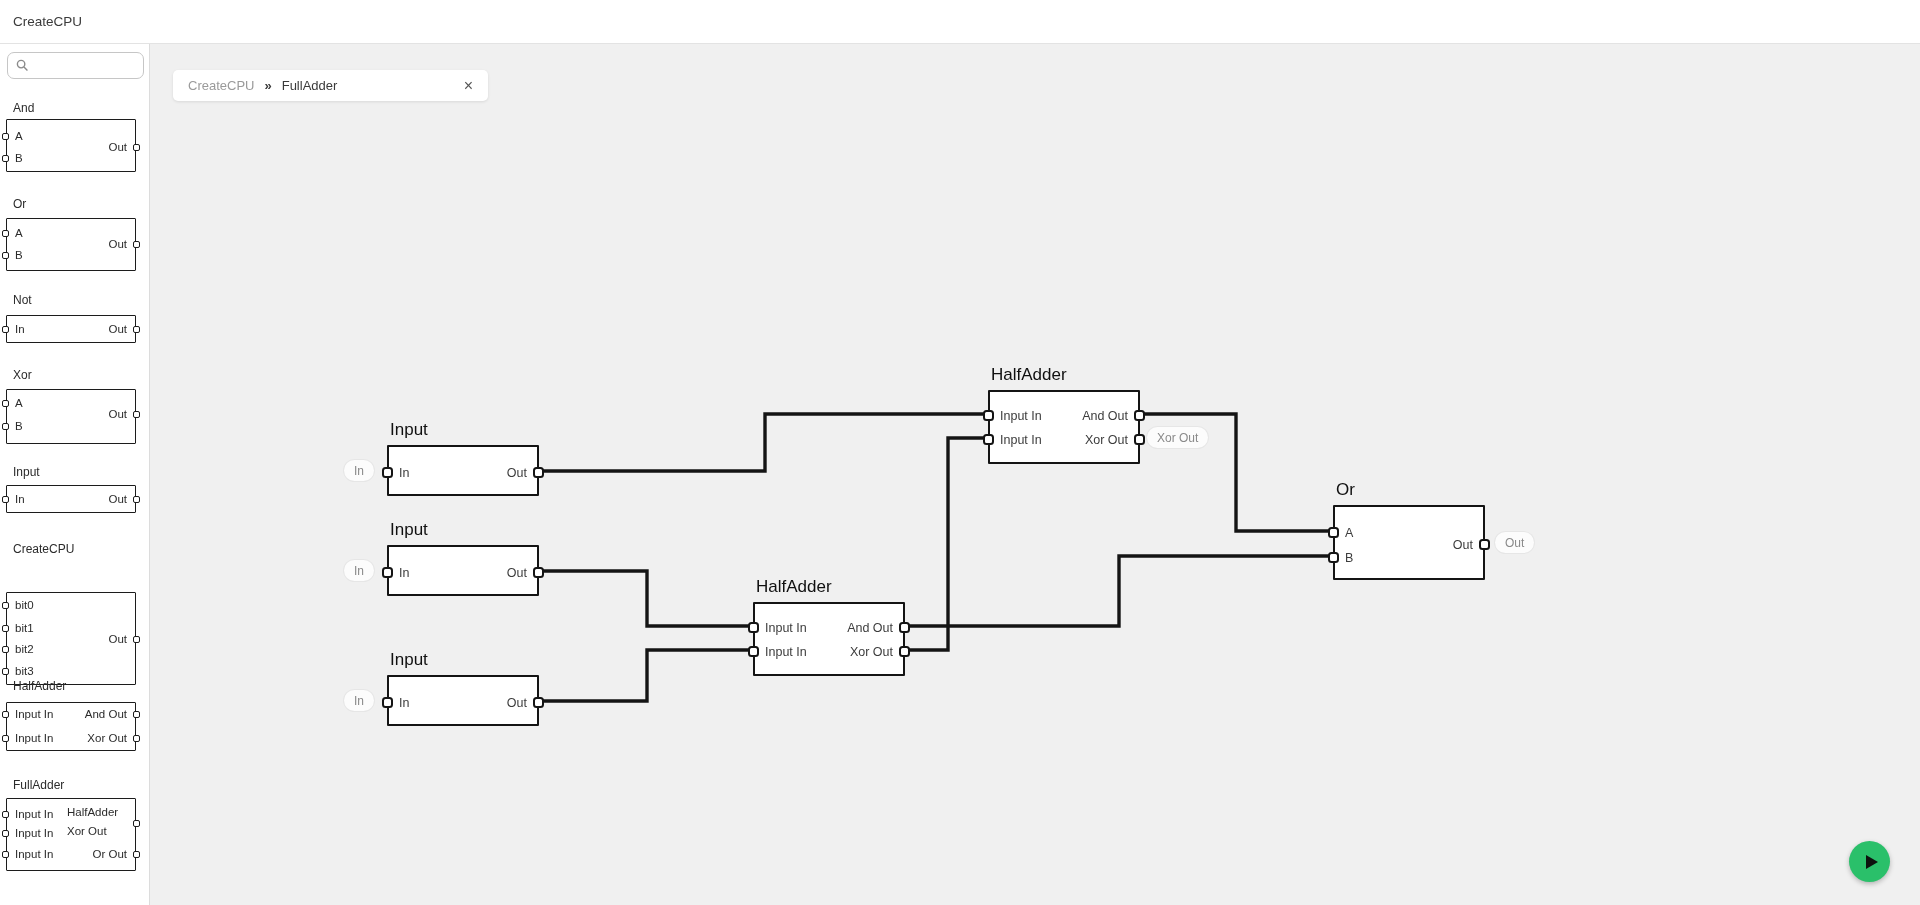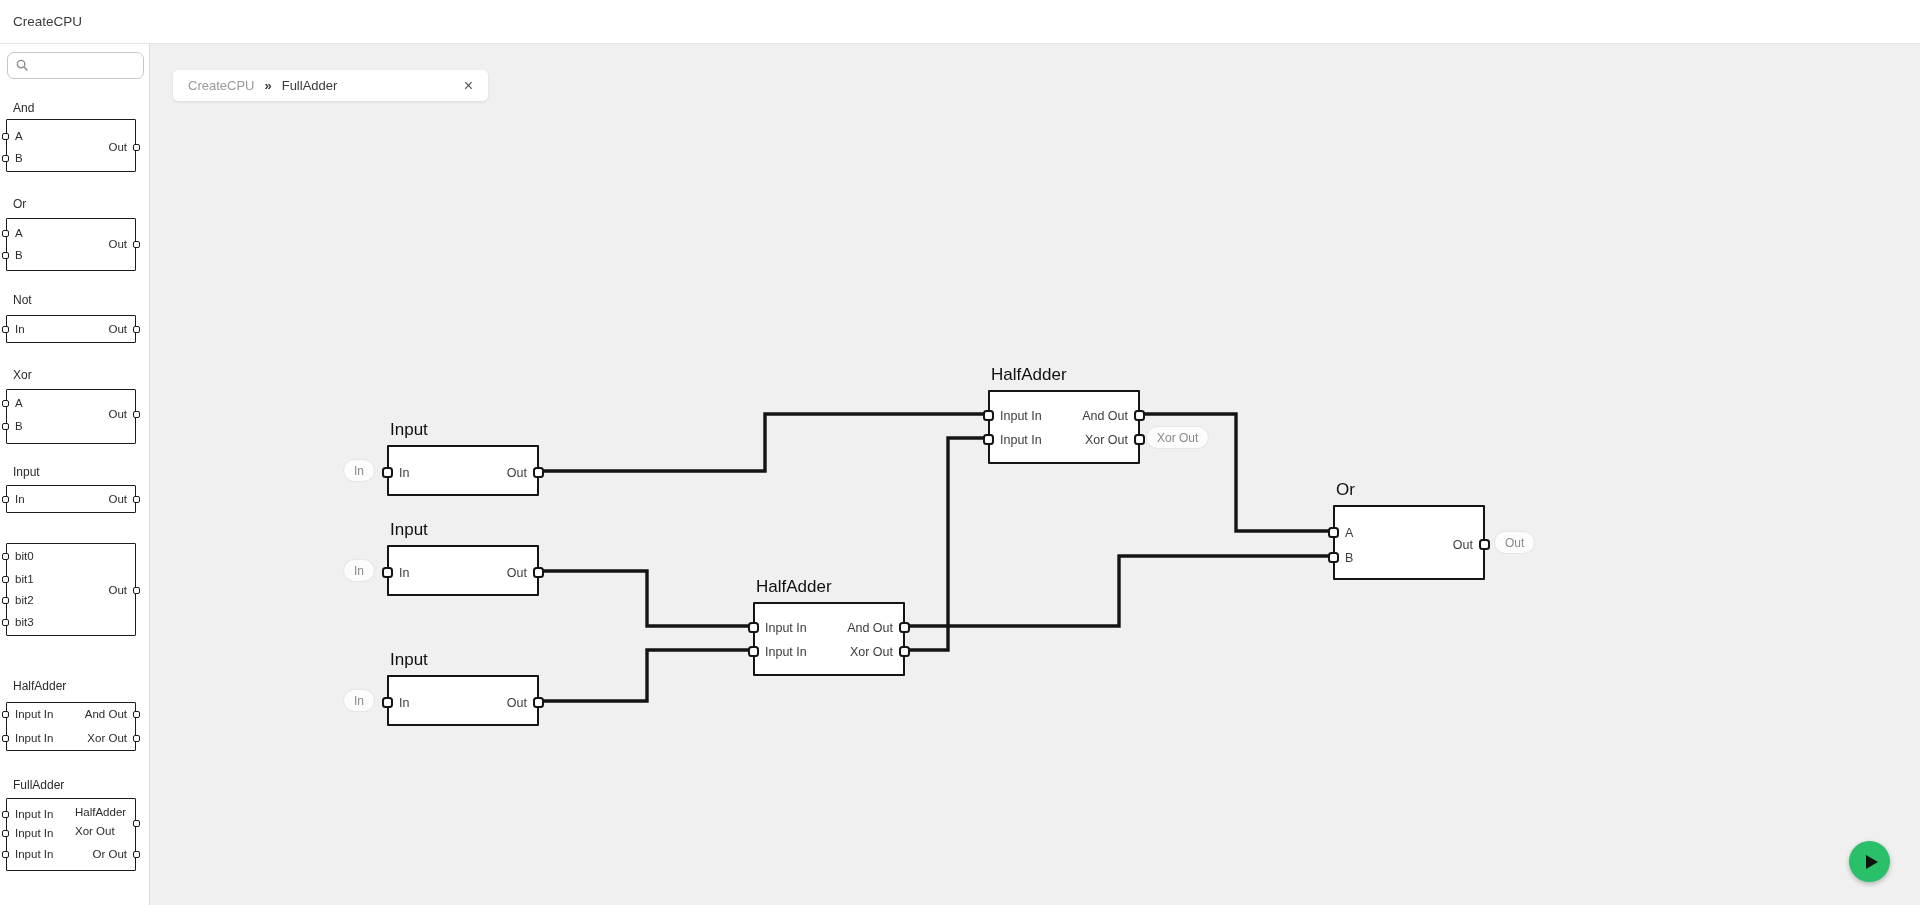--- a/index.html
+++ b/index.html
@@ -205,21 +205,21 @@
 
     <div class="s-label" style="top:465px">Input</div>
     <div class="s-box" style="top:485px; height:26px;">
       <span class="s-port l" style="top:10px"></span>
       <span class="s-port r" style="top:10px"></span>
       <span class="s-pin l" style="top:7px">In</span>
       <span class="s-pin r" style="top:7px">Out</span>
     </div>
 
     <div class="s-label" style="top:542px">CreateCPU</div>
-    <div class="s-box" style="top:543px; height:91px;">
+    <div class="s-box" style="top:592px; height:91px;">
       <span class="s-port l" style="top:9px"></span>
       <span class="s-port l" style="top:32px"></span>
       <span class="s-port l" style="top:53px"></span>
       <span class="s-port l" style="top:75px"></span>
       <span class="s-port r" style="top:43px"></span>
       <span class="s-pin l" style="top:6px">bit0</span>
       <span class="s-pin l" style="top:29px">bit1</span>
       <span class="s-pin l" style="top:50px">bit2</span>
       <span class="s-pin l" style="top:72px">bit3</span>
       <span class="s-pin r" style="top:40px">Out</span>
@@ -240,21 +240,21 @@
     <div class="s-label" style="top:778px">FullAdder</div>
     <div class="s-box" style="top:798px; height:71px;">
       <span class="s-port l" style="top:12px"></span>
       <span class="s-port l" style="top:31px"></span>
       <span class="s-port l" style="top:52px"></span>
       <span class="s-port r" style="top:21px"></span>
       <span class="s-port r" style="top:52px"></span>
       <span class="s-pin l" style="top:9px">Input In</span>
       <span class="s-pin l" style="top:28px">Input In</span>
       <span class="s-pin l" style="top:49px">Input In</span>
-      <span class="s-pin wrap" style="left:68px; top:4px; width:62px">HalfAdder Xor Out</span>
+      <span class="s-pin wrap" style="left:60px; top:4px; width:62px">HalfAdder Xor Out</span>
       <span class="s-pin r" style="top:49px">Or Out</span>
     </div>
   </aside>
 
   <header class="topbar">
     <span class="app-title">CreateCPU</span>
   </header>
 
 </div>
 

